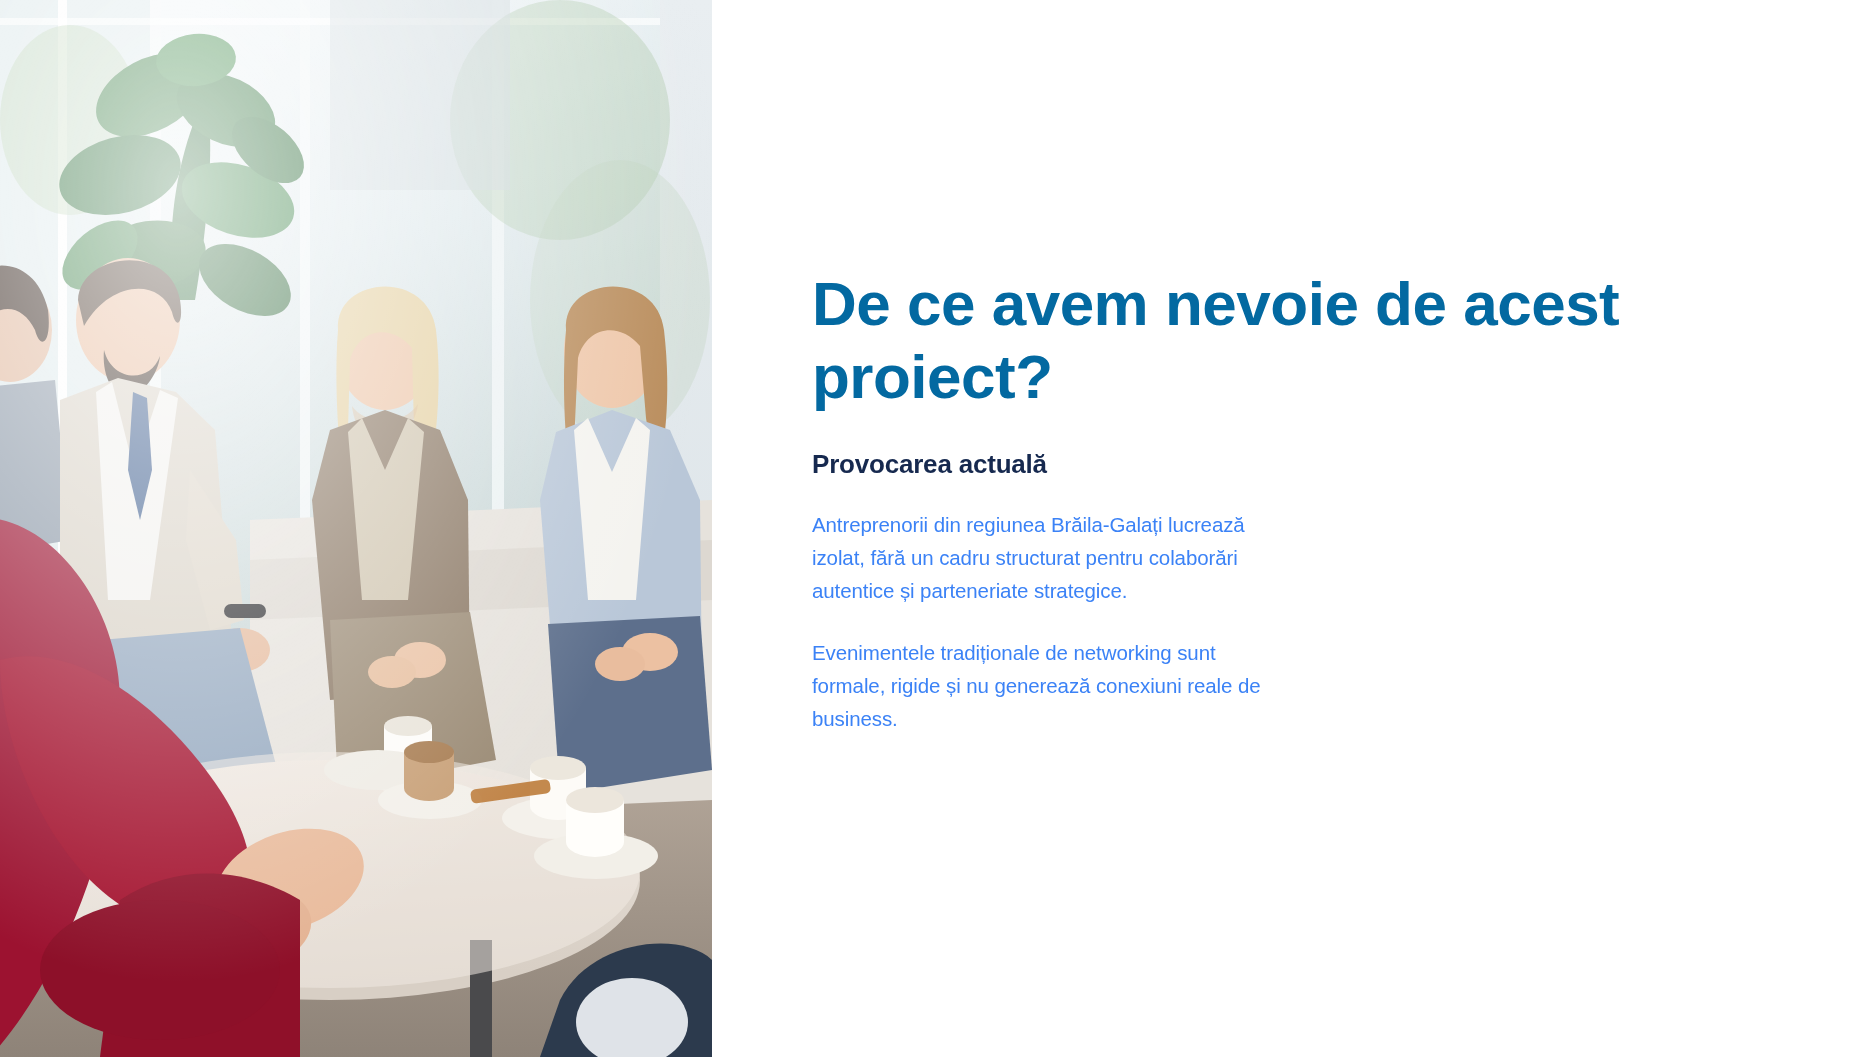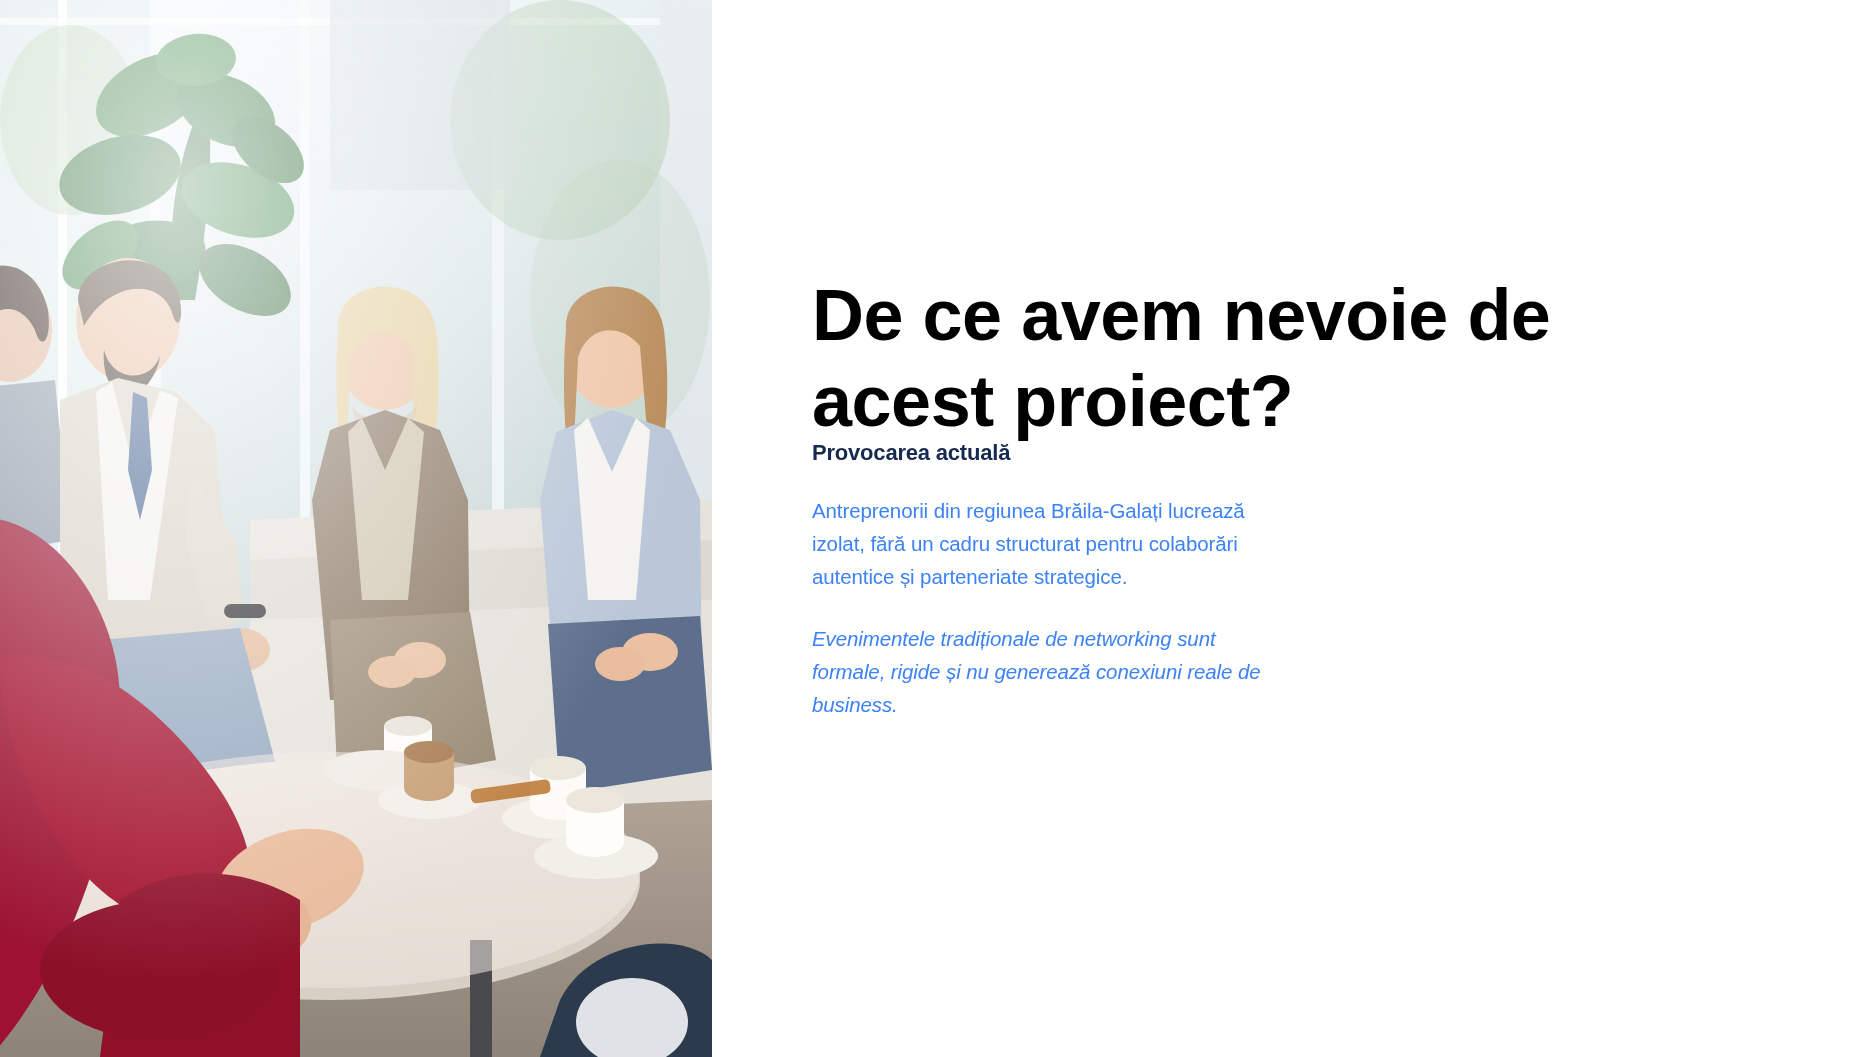--- a/index.html
+++ b/index.html
@@ -43,54 +43,53 @@
   .content {
     position: relative;
     flex: 1 1 auto;
     height: 1057px;
   }
   .headline {
     position: absolute;
     left: 100px;
     top: 225px;
     width: 830px;
-    font-size: 72px;
+    font-size: 62px;
     line-height: 1.19;
     font-weight: bold;
     letter-spacing: -0.5px;
-    color: #000000;
+    color: #0369a1;
   }
   .columns {
     position: absolute;
     left: 100px;
     top: 440px;
     width: 1020px;
     display: flex;
     gap: 68px;
   }
   .col {
     width: 460px;
   }
   .col-title {
-    font-size: 22px;
+    font-size: 26px;
     font-weight: bold;
     color: #16294f;
-    margin: 0 0 28px 0;
+    margin: 9px 0 28px 0;
     letter-spacing: -0.2px;
   }
   .col p {
     font-size: 20.5px;
     line-height: 1.62;
     color: #3b82f6;
     margin: 0 0 28px 0;
     letter-spacing: -0.1px;
   }
   .col p:last-child {
     margin-bottom: 0;
-    font-style: italic;
   }
 </style>
 </head>
 <body>
 
 <div class="slide">
 
   <div class="photo-panel">
     <svg class="photo-svg" viewBox="0 0 712 1057" preserveAspectRatio="xMidYMid slice">
       <defs>

